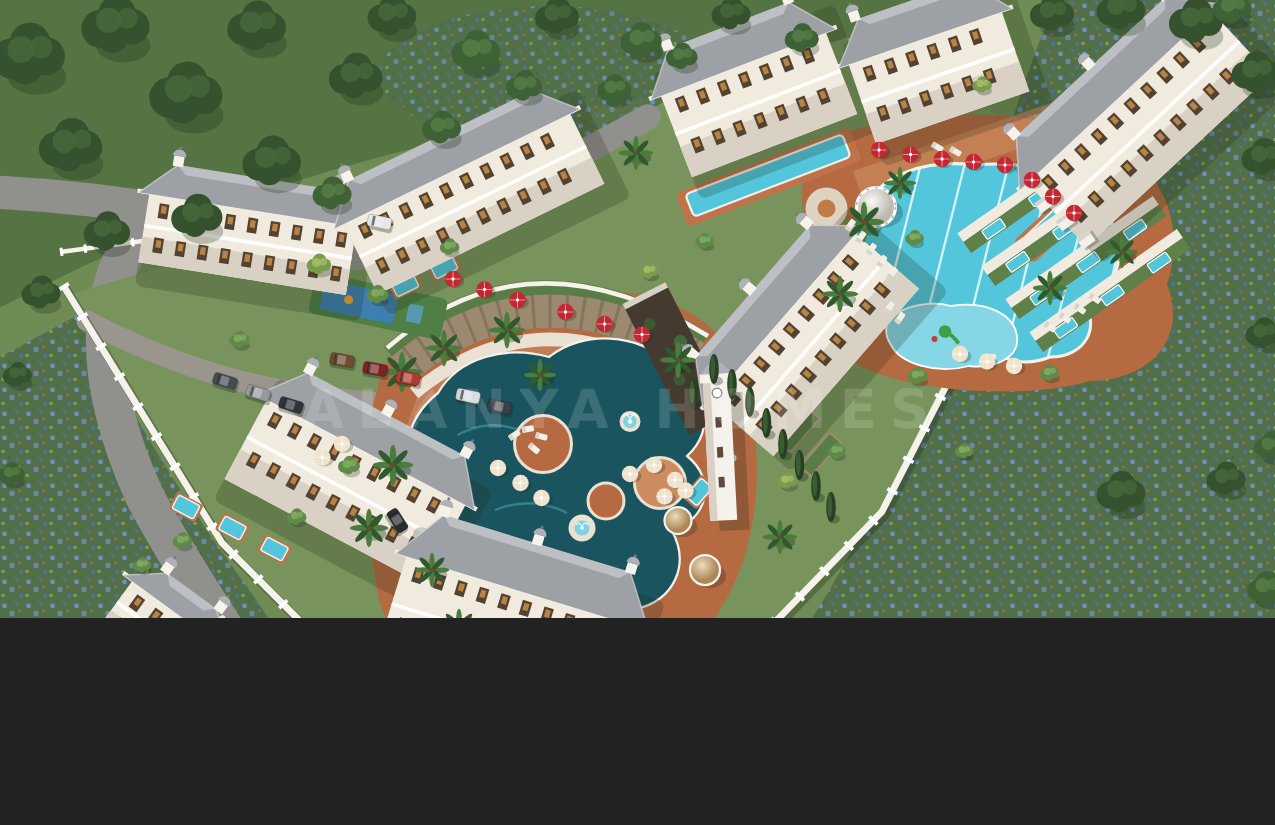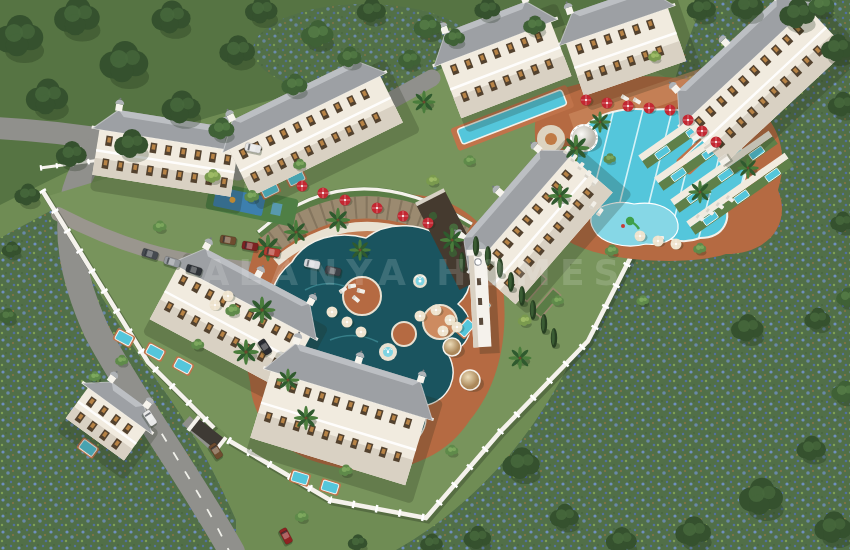--- a/index.html
+++ b/index.html
@@ -1,16 +1,16 @@
 <!DOCTYPE html>
 <html style="--grass: #6f8c54; --forest-ground: #567443; --lawn: #78945c; --meadow-green: #516f48; --meadow-blue: #6f8fc0; --meadow-blue2: #53719f; --road: #90908c; --road-edge: #7b7b77; --wall: #f5f2ec; --facade: #f1ebdf; --facade-shade: #d9d1c3; --roof: #9da0a4; --roof-light: #c4c7ca; --deck: #b56a42; --deck-light: #cd8b60; --path: #e9e1d1; --pool-dark: #1a545f; --pool-light: #54c6db; --pool-kids: #86d7e6; --stone: #9b8a70; --hedge: #2f4d2b; --parasol-red: #c32731; --parasol-cream: #eee3cd; --window-amber: #c98e4a;"><head>
 <meta charset="utf-8">
 <style>
   html,body{margin:0;padding:0;background:#222;}
-  .stage{position:relative;width:850px;height:550px;overflow:hidden;}
+  .stage{position:relative;width:850px;height:412px;overflow:hidden;}
   svg{display:block;width:850px;height:550px;}
   text{font-family:"DejaVu Sans","Liberation Sans",sans-serif;}
 </style>
 </head>
 <body>
 
 <div class="stage">
 <svg viewBox="0 0 850 550" role="img">
   <defs>
     <pattern id="meadow" width="16" height="16" patternUnits="userSpaceOnUse">

